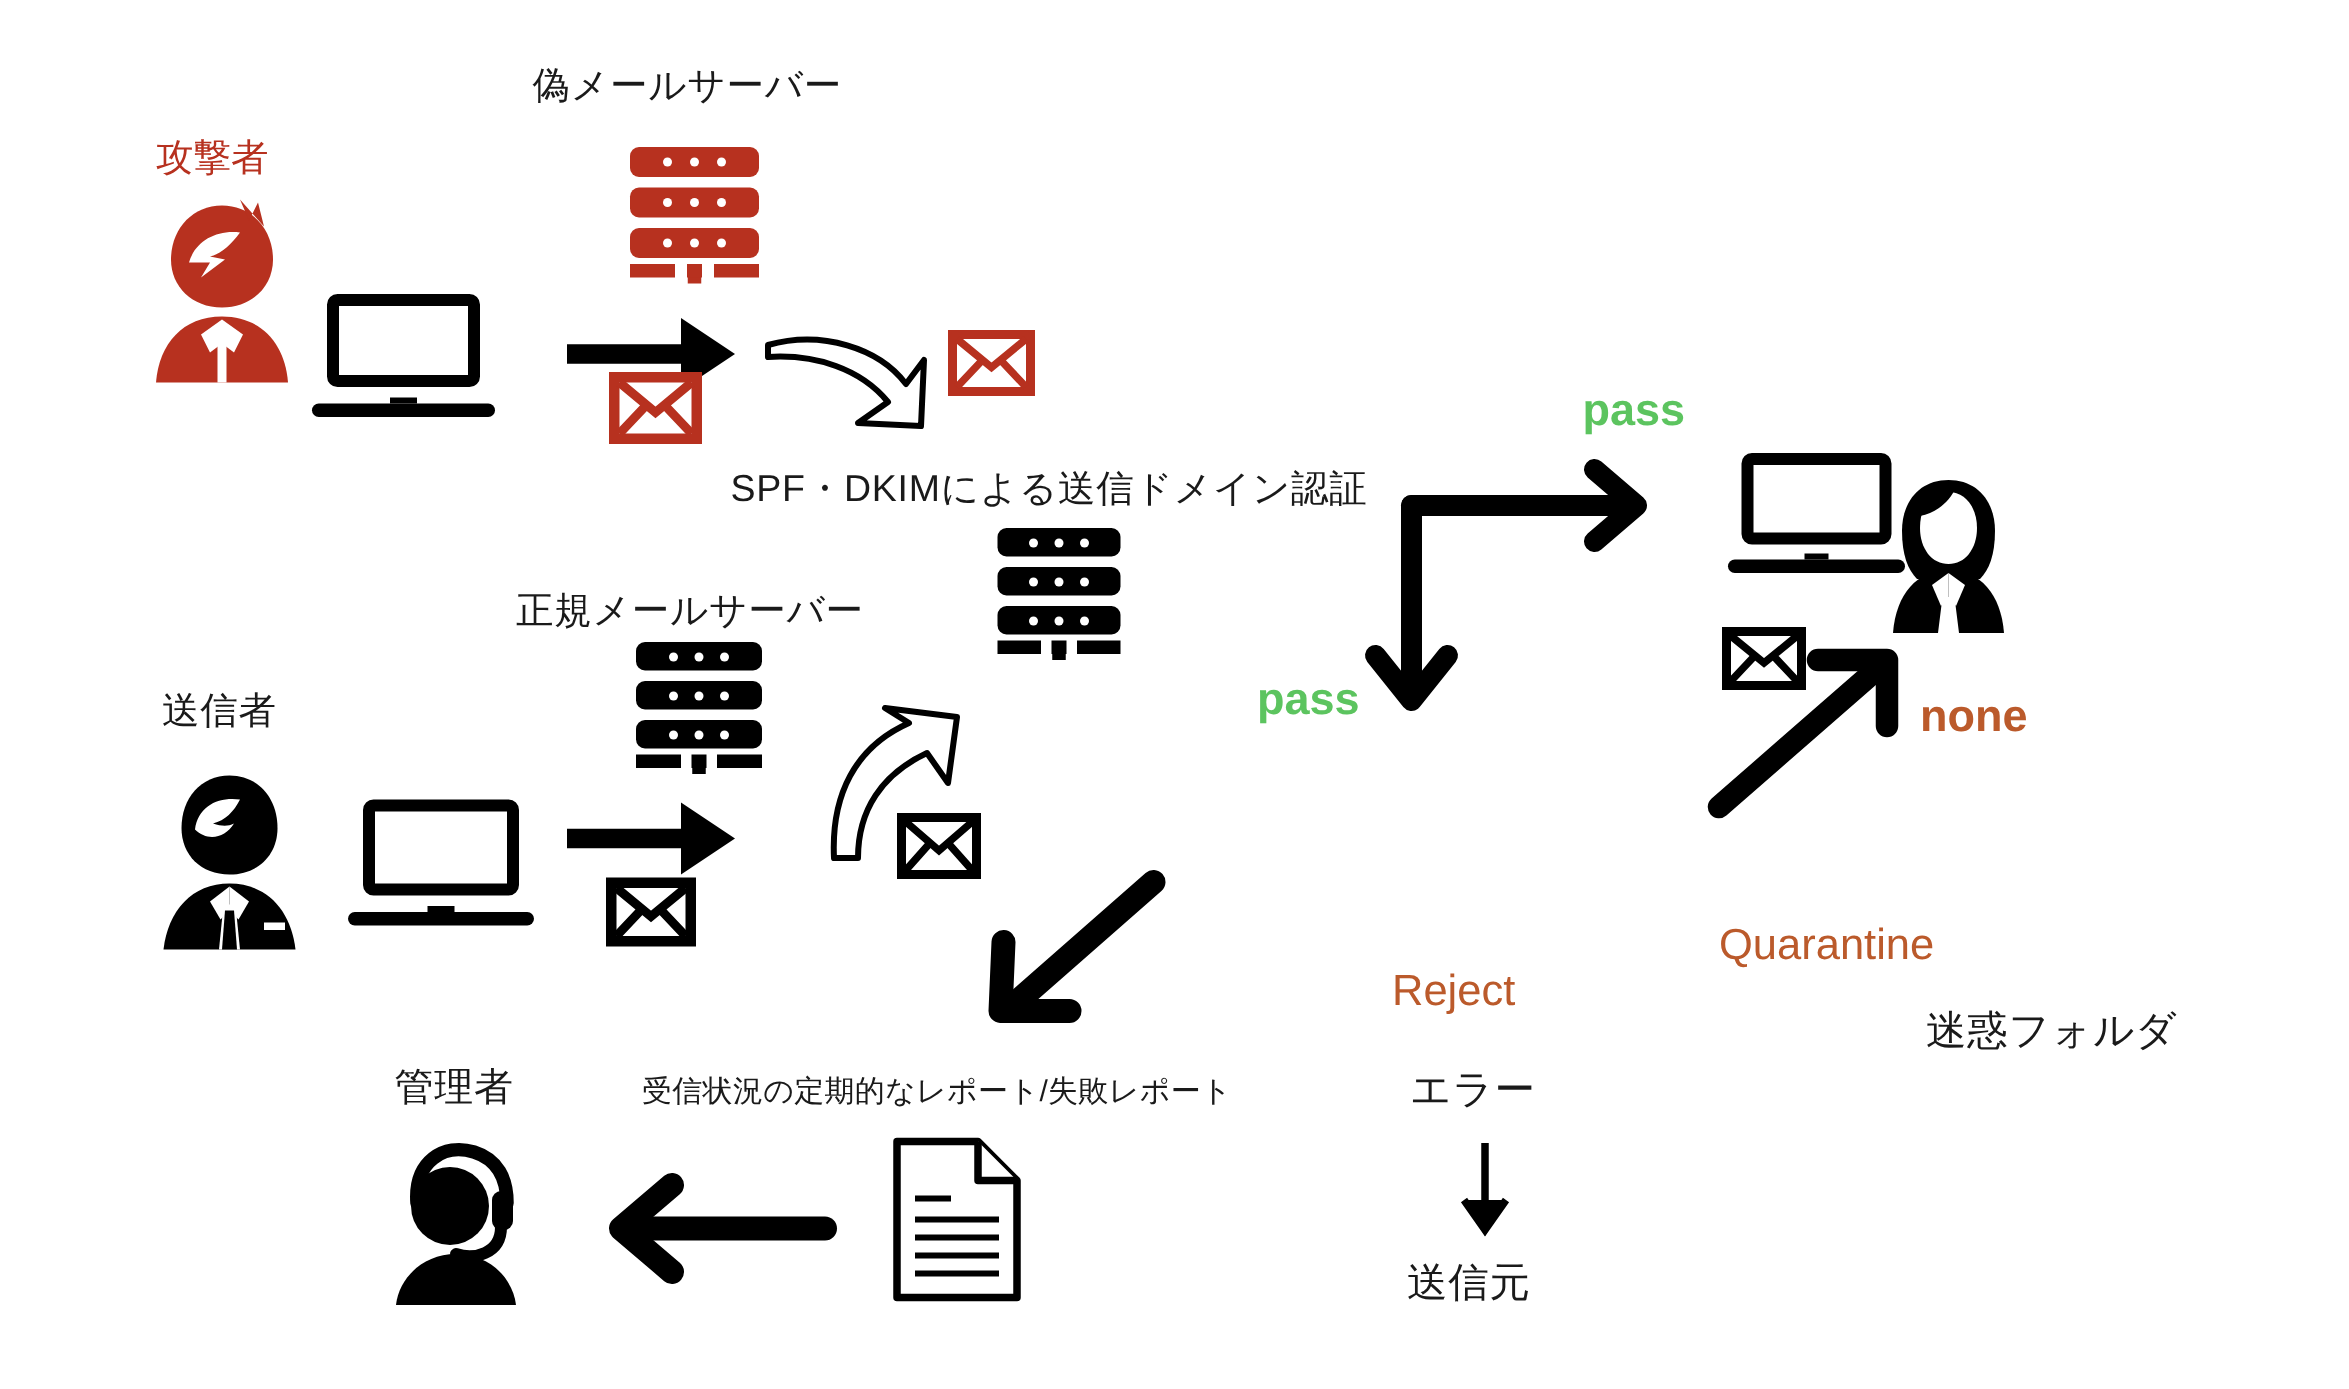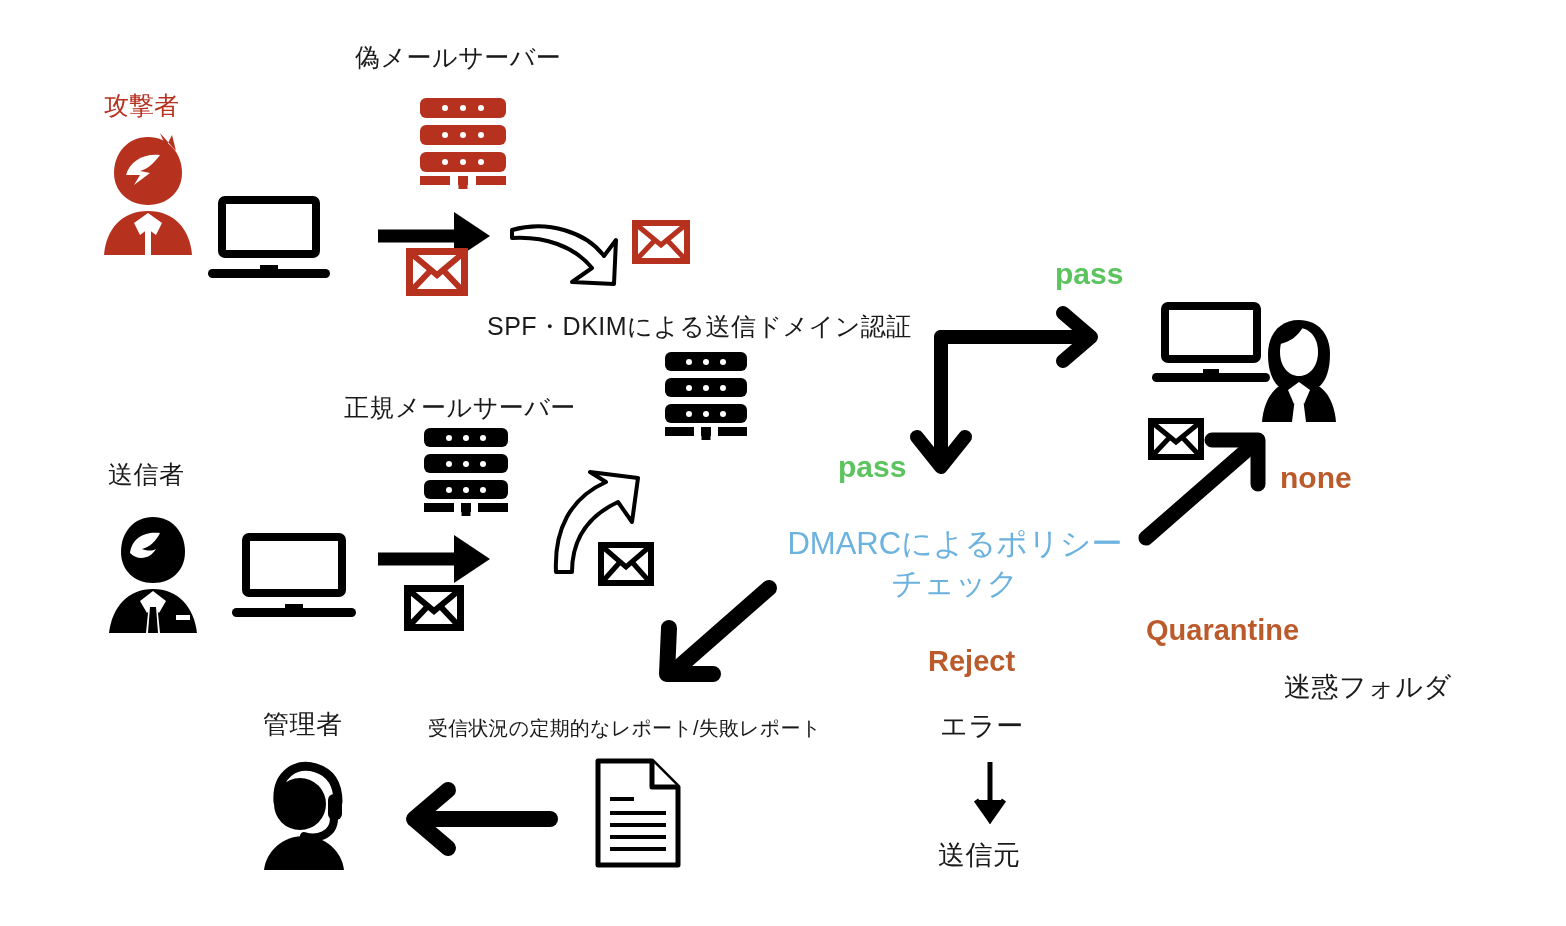--- a/index.html
+++ b/index.html
@@ -27,21 +27,21 @@
     color: #1a1a1a;
     font-weight: 400;
     line-height: 1.25;
   }
   .lbl-jp        { font-size: 25px; letter-spacing: 0.5px; }
   .lbl-jp-small  { font-size: 20px; letter-spacing: 0.2px; }
   .lbl-red       { color: #b7311f; font-size: 25px; }
   .lbl-blue      { color: #6cb2de; font-size: 31px; text-align: center; line-height: 1.28; }
   .lbl-green-b   { color: #5cc45f; font-size: 30px; font-weight: 700; text-align: right; }
   .lbl-orange-b  { color: #bb5a2b; font-size: 30px; font-weight: 700; text-align: center; }
-  .lbl-orange-bb { color: #bb5a2b; font-size: 29px; font-weight: 700; }
+  .lbl-orange-bb { color: #bb5a2b; font-size: 29px; font-weight: 400; }
 
   
   .server { position: absolute; }
   .server .rack {
     position: relative;
     border-radius: 6px;
     margin-bottom: 7px;
   }
   .server .rack i {
     position: absolute;
@@ -318,24 +318,20 @@
     <svg width="140" height="120" viewBox="0 0 140 120">
       <g fill="none" stroke="#000000" stroke-width="15" stroke-linecap="round" stroke-linejoin="round">
         <path d="M12 110 L122 14"></path>
         <path d="M78 12 L124 12 L124 56"></path>
       </g>
     </svg>
   </div>
 
   <div class="label lbl-orange-b" style="left:1280px; top:459px;">none</div>
 
-  <div class="label lbl-blue" style="left:780px; top:524px; width:350px;">
-    <div>DMARCによるポリシー</div>
-    <div>チェック</div>
-  </div>
 
   <div class="label lbl-orange-bb" style="left:1146px; top:612px;">Quarantine</div>
 
   <div class="label lbl-jp" style="left:1284px; top:671px; font-size:27px;">迷惑フォルダ</div>
 
   <div class="label lbl-orange-bb" style="left:928px; top:643px;">Reject</div>
 
   <div class="label lbl-jp" style="left:940px; top:710px; font-size:27px;">エラー</div>
 
   <div class="abs" style="left:968px; top:762px;">

